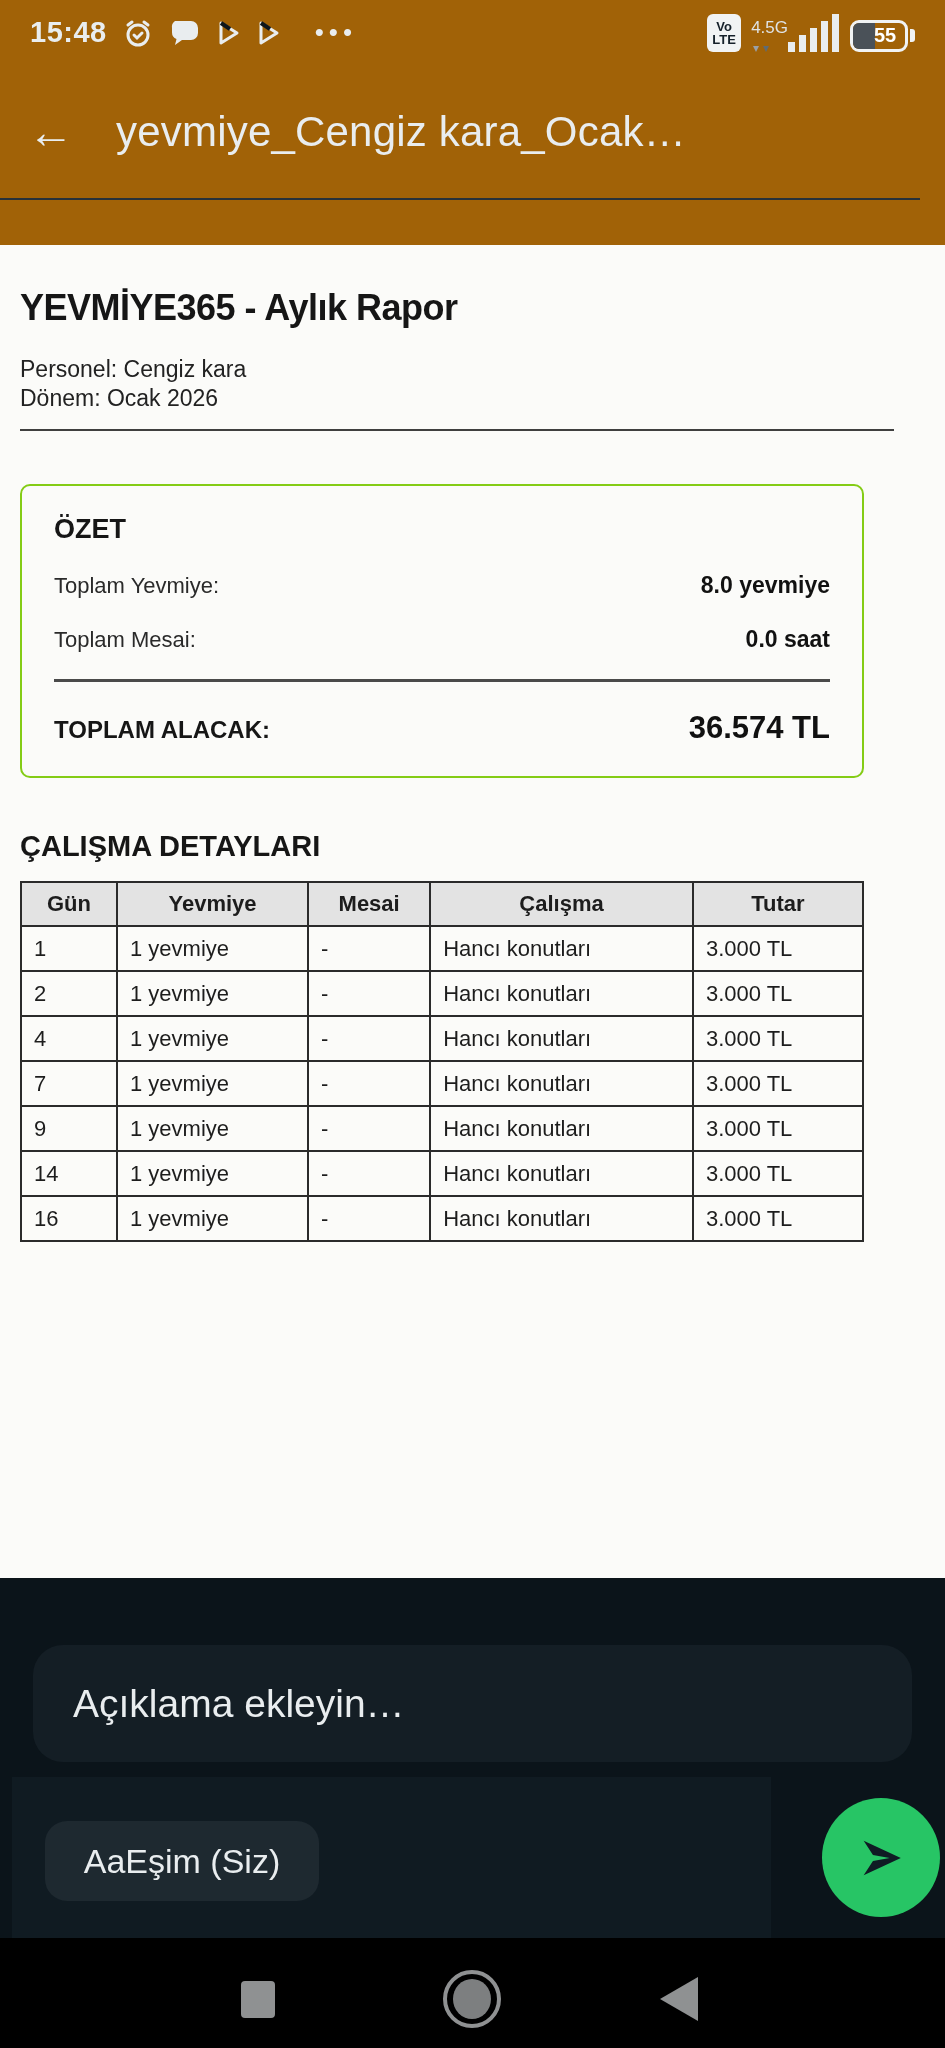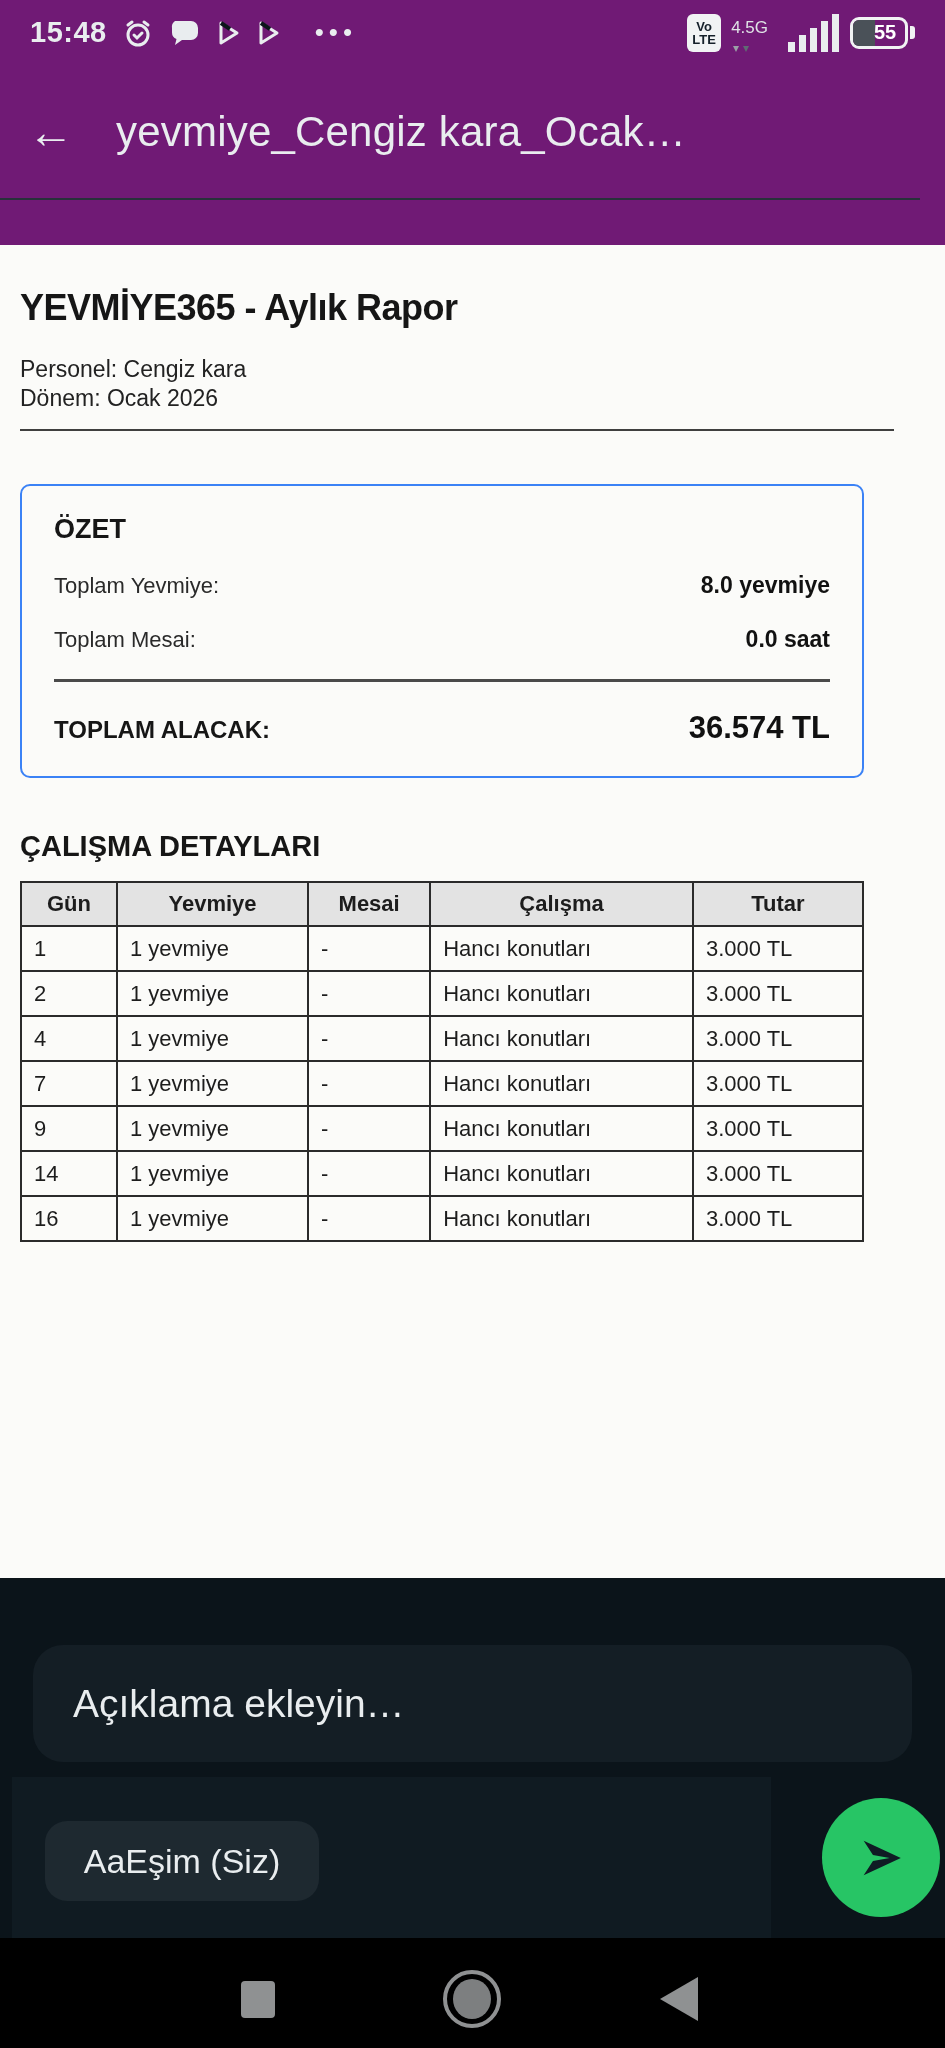--- a/index.html
+++ b/index.html
@@ -1,39 +1,39 @@
 <!DOCTYPE html>
 <html><head>
 <meta charset="utf-8">
 <style>
   * { margin:0; padding:0; box-sizing:border-box; }
   html,body { background:#000; }
   .phone {
     position:relative; width:945px; height:2048px; overflow:hidden;
-    background:#701a75; font-family:"Liberation Sans", sans-serif;
+    background:#a16207; font-family:"Liberation Sans", sans-serif;
   }
 
   
   .status-bar {
     position:absolute; top:0; left:0; width:945px; height:65px;
     display:flex; align-items:center; justify-content:space-between;
     padding:0 30px; color:#e9edef;
   }
   .sb-left { display:flex; align-items:center; gap:16px; }
   .sb-time { font-size:29px; font-weight:bold; letter-spacing:0.5px; }
   .sb-icon { display:inline-flex; align-items:center; }
   .sb-dots { font-size:26px; letter-spacing:5px; margin-left:18px; color:#e9edef; }
-  .sb-right { display:flex; align-items:center; gap:10px; }
+  .sb-right { display:flex; align-items:flex-end; gap:10px; }
   .volte-badge {
     background:#f1f3f4; color:#15202a; border-radius:6px;
     width:34px; height:38px; display:flex; flex-direction:column;
     align-items:center; justify-content:center; line-height:1;
   }
   .volte-badge span { font-size:13px; font-weight:bold; }
-  .net-wrap { display:flex; align-items:flex-end; gap:20px; }
+  .net-wrap { display:flex; align-items:flex-end; gap:0; }
   .net-col { display:flex; flex-direction:column; align-items:flex-start; line-height:1; }
   .net-type { font-size:17px; color:#dfe3e6; margin-bottom:2px; }
   .battery {
     position:relative; width:58px; height:32px; border:3px solid #f1f3f4;
     border-radius:9px; display:flex; align-items:center; justify-content:center;
     overflow:hidden;
   }
   .battery-fill { position:absolute; left:0; top:0; bottom:0; width:42%; background:#4a5158; }
   .battery-num { position:relative; font-size:20px; font-weight:bold; color:#fff;margin-left:12px; }
   .battery-nub { width:5px; height:13px; background:#f1f3f4; border-radius:0 3px 3px 0; margin-left:2px; }
@@ -53,21 +53,21 @@
   
   .doc {
     position:absolute; top:245px; left:0; width:945px; height:1333px;
     background:#fbfbf9; color:#1d1d1d; padding:0 51px 0 20px;
   }
   .doc-title { font-size:36px; font-weight:bold; margin-top:42px; letter-spacing:-0.5px; color:#161616; }
   .doc-info { margin-top:26px; font-size:23px; line-height:29px; color:#222; }
   .doc-hr { border:none; border-top:2.5px solid #3f3f3f; margin-top:16px; }
 
   .summary-box {
-    margin-top:53px; border:2px solid #3b82f6; border-radius:10px;
+    margin-top:53px; border:2px solid #84cc16; border-radius:10px;
     padding:28px 32px 30px 32px; width:844px;
   }
   .summary-title { font-size:27px; font-weight:bold; color:#161616; }
   .summary-row { display:flex; justify-content:space-between; margin-top:27px; align-items:baseline; }
   .summary-label { font-size:22px; color:#2a2a2a; }
   .summary-value { font-size:23px; font-weight:bold; color:#111; }
   .summary-divider { border:none; border-top:3px solid #4a4a4a; margin-top:26px; }
   .summary-total { display:flex; justify-content:space-between; margin-top:28px; align-items:baseline; }
   .summary-total-label { font-size:24px; font-weight:bold; color:#161616; }
   .summary-total-value { font-size:31px; font-weight:bold; color:#111; }

